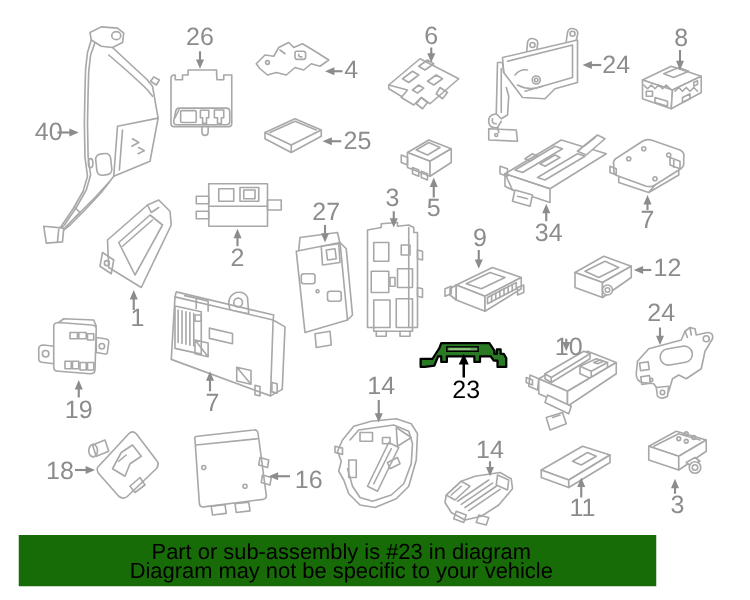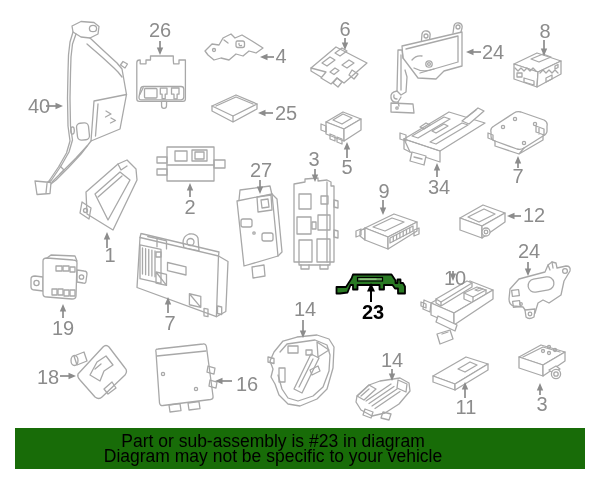--- a/index.html
+++ b/index.html
@@ -15,23 +15,23 @@
   .arrow-head{fill:var(--label,#8c8c8c);stroke:none;}
   .hl-body{fill:var(--hl,#2a7a24);stroke:#000000;stroke-width:1.8;stroke-linejoin:round;}
   .hl-slot{fill:var(--hl-slot,#67a55c);stroke:#000000;stroke-width:1.2;}
   .hl-strip{fill:var(--hl-strip,#8cc27e);stroke:none;}
   .hl-arrow-line{stroke:#000000;stroke-width:2;fill:none;}
   .hl-arrow-head{fill:#000000;stroke:none;}
   .part-label{
     position:absolute;transform:translate(-50%,-50%);
     font-size:20px;color:var(--label,#8c8c8c);white-space:nowrap;line-height:1;
   }
-  .part-label.highlighted{color:#000000;font-weight:bold;font-size:20px;}
+  .part-label.highlighted{color:#000000;font-weight:normal;font-size:20px;}
   #banner{
-    position:absolute;left:15px;top:428px;width:570px;height:41px;
+    position:absolute;left:15px;top:428px;width:510px;height:41px;
     background:var(--banner,#186c08);
   }
   .banner-line{
     position:absolute;left:258px;transform:translateX(-50%);
     color:#000000;font-size:17.5px;white-space:nowrap;line-height:1;
   }
   #banner-line1{top:4.5px;}
   #banner-line2{top:20px;text-align:center;}
 </style>
 </head>

